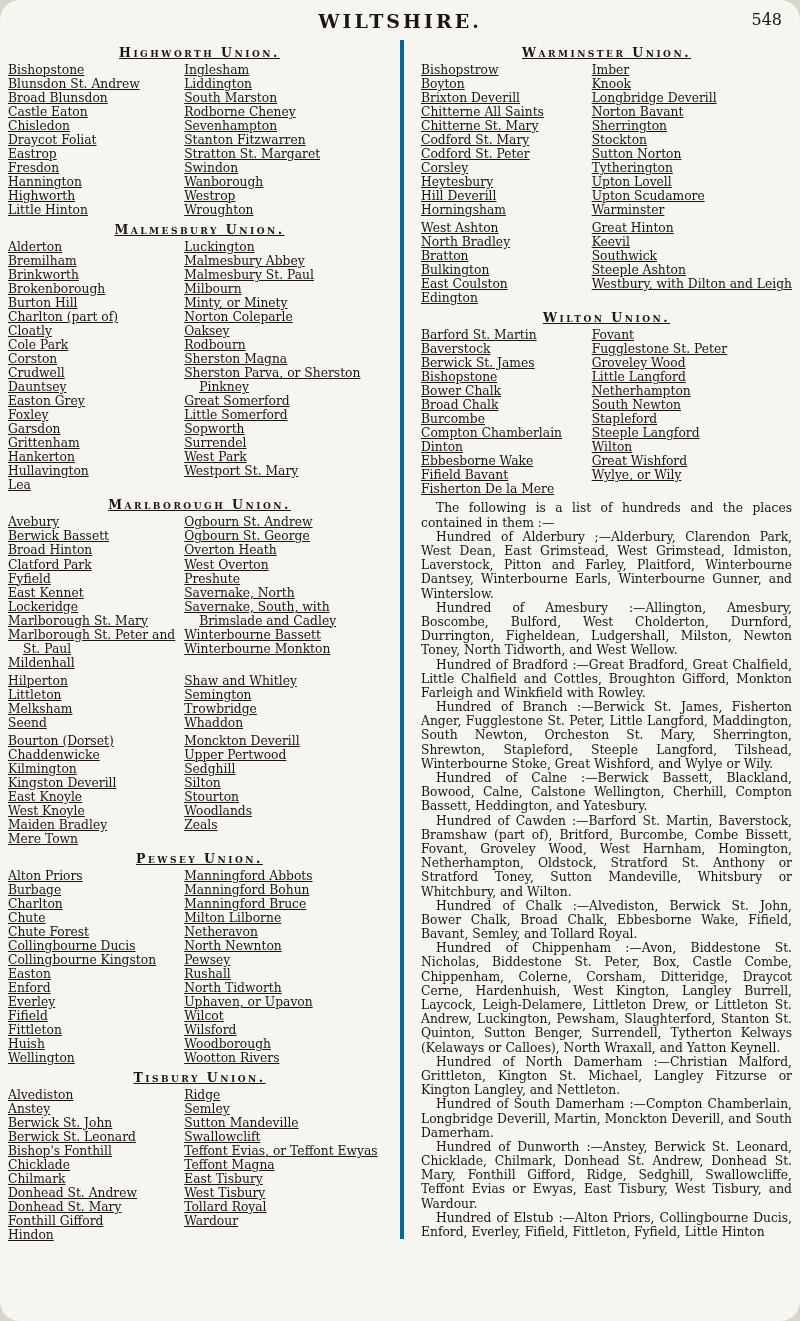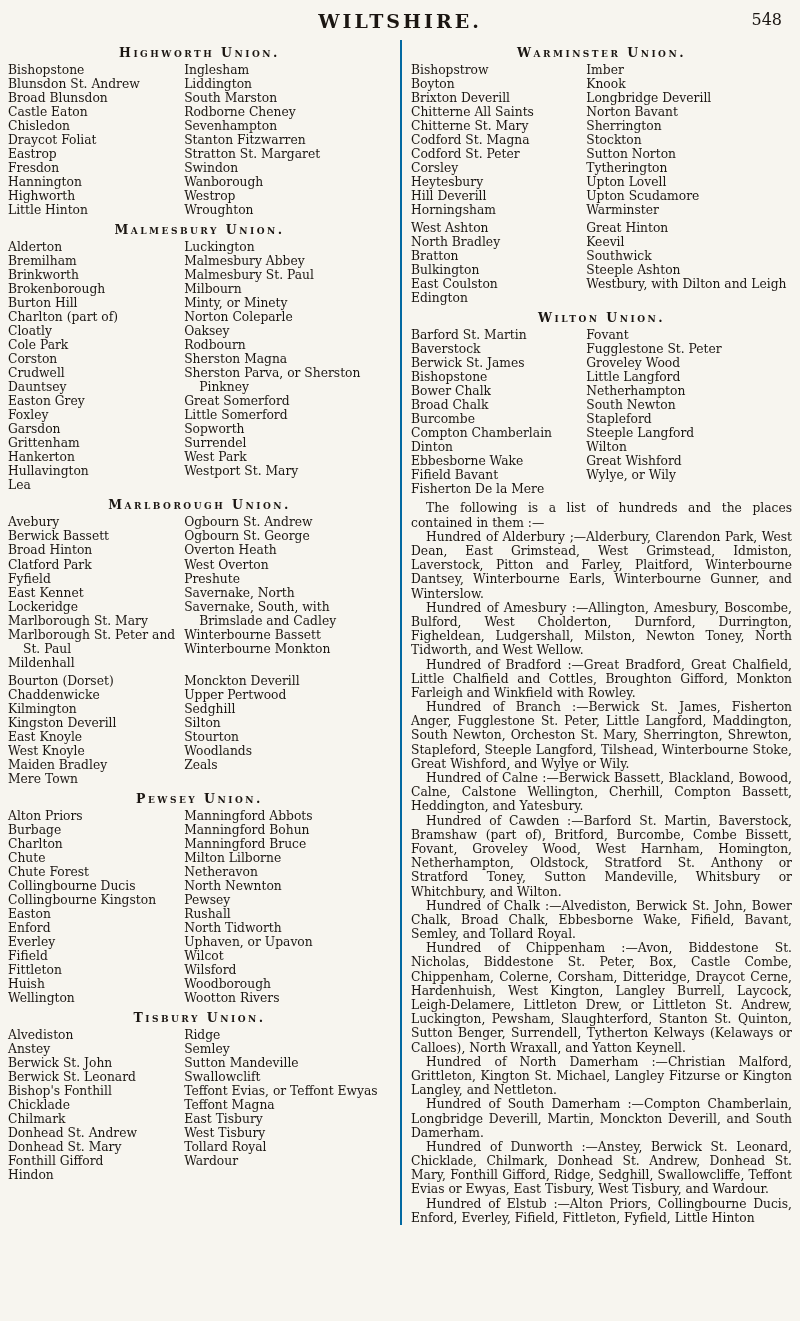--- a/index.html
+++ b/index.html
@@ -6,32 +6,33 @@
   .page {
     position:relative;
     width:800px; height:1321px;
     margin:0 auto;
     background:#f7f5ef;
     color:#1b1612;
     font-family:"DejaVu Serif", serif;
     overflow:hidden;
     box-sizing:border-box;
     padding:8px 8px 0 8px;
+    border-radius:20px;
   }
   .header { position:relative; height:32px; }
   .title {
     text-align:center; font-size:19px; font-weight:bold;
     letter-spacing:3px; padding-top:2px;
   }
   .page-num { position:absolute; right:10px; top:2px; font-size:16px; }
   .columns { display:flex; align-items:flex-start; }
   .col { width:50%; box-sizing:border-box; }
   .col-left { padding-right:9px; }
-  .col-right { border-left:2px solid #0369a1; padding-left:9px; }
-  .union { margin-bottom:4px; }
+  .col-right { border-left:4px solid #0369a1; padding-left:17px; }
+  .union { margin-bottom:4px;text-decoration:underline; }
   .union-heading {
     font-size:12.5px; font-weight:bold; font-variant:small-caps;
     text-align:center; letter-spacing:2.5px; margin:5px 0 3px 0;
   }
   .union-cols { display:flex; }
   .ucol { font-size:12.3px; line-height:1.14; }
   .ucol-a { width:46%; padding-right:4px; box-sizing:border-box; }
   .ucol-b { width:54%; }
   .place { padding-left:15px; text-indent:-15px; }
   .hundreds { font-size:12.3px; line-height:1.155; text-align:justify; margin-top:5px; }
@@ -146,20 +147,34 @@
               <div class="place">Preshute</div>
               <div class="place">Savernake, North</div>
               <div class="place">Savernake, South, with Brimslade and Cadley</div>
               <div class="place">Winterbourne Bassett</div>
               <div class="place">Winterbourne Monkton</div>
             </div>
     </div>
   </section>
 
   <section class="union">
+    <div class="union-cols">
+      <div class="ucol ucol-a">
+              <div class="place">Hilperton</div>
+              <div class="place">Littleton</div>
+              <div class="place">Melksham</div>
+              <div class="place">Seend</div>
+            </div>
+      <div class="ucol ucol-b">
+              <div class="place">Shaw and Whitley</div>
+              <div class="place">Semington</div>
+              <div class="place">Trowbridge</div>
+              <div class="place">Whaddon</div>
+            </div>
+    </div>
   </section>
 
   <section class="union">
     <div class="union-cols">
       <div class="ucol ucol-a">
               <div class="place">Bourton (Dorset)</div>
               <div class="place">Chaddenwicke</div>
               <div class="place">Kilmington</div>
               <div class="place">Kingston Deverill</div>
               <div class="place">East Knoyle</div>
@@ -252,21 +267,21 @@
       <div id="unions-right">
   <section class="union">
     <h2 class="union-heading">Warminster Union.</h2>
     <div class="union-cols">
       <div class="ucol ucol-a">
                 <div class="place">Bishopstrow</div>
                 <div class="place">Boyton</div>
                 <div class="place">Brixton Deverill</div>
                 <div class="place">Chitterne All Saints</div>
                 <div class="place">Chitterne St. Mary</div>
-                <div class="place">Codford St. Magna</div>
+                <div class="place">Codford St. Mary</div>
                 <div class="place">Codford St. Peter</div>
                 <div class="place">Corsley</div>
                 <div class="place">Heytesbury</div>
                 <div class="place">Hill Deverill</div>
                 <div class="place">Horningsham</div>
               </div>
       <div class="ucol ucol-b">
                 <div class="place">Imber</div>
                 <div class="place">Knook</div>
                 <div class="place">Longbridge Deverill</div>

